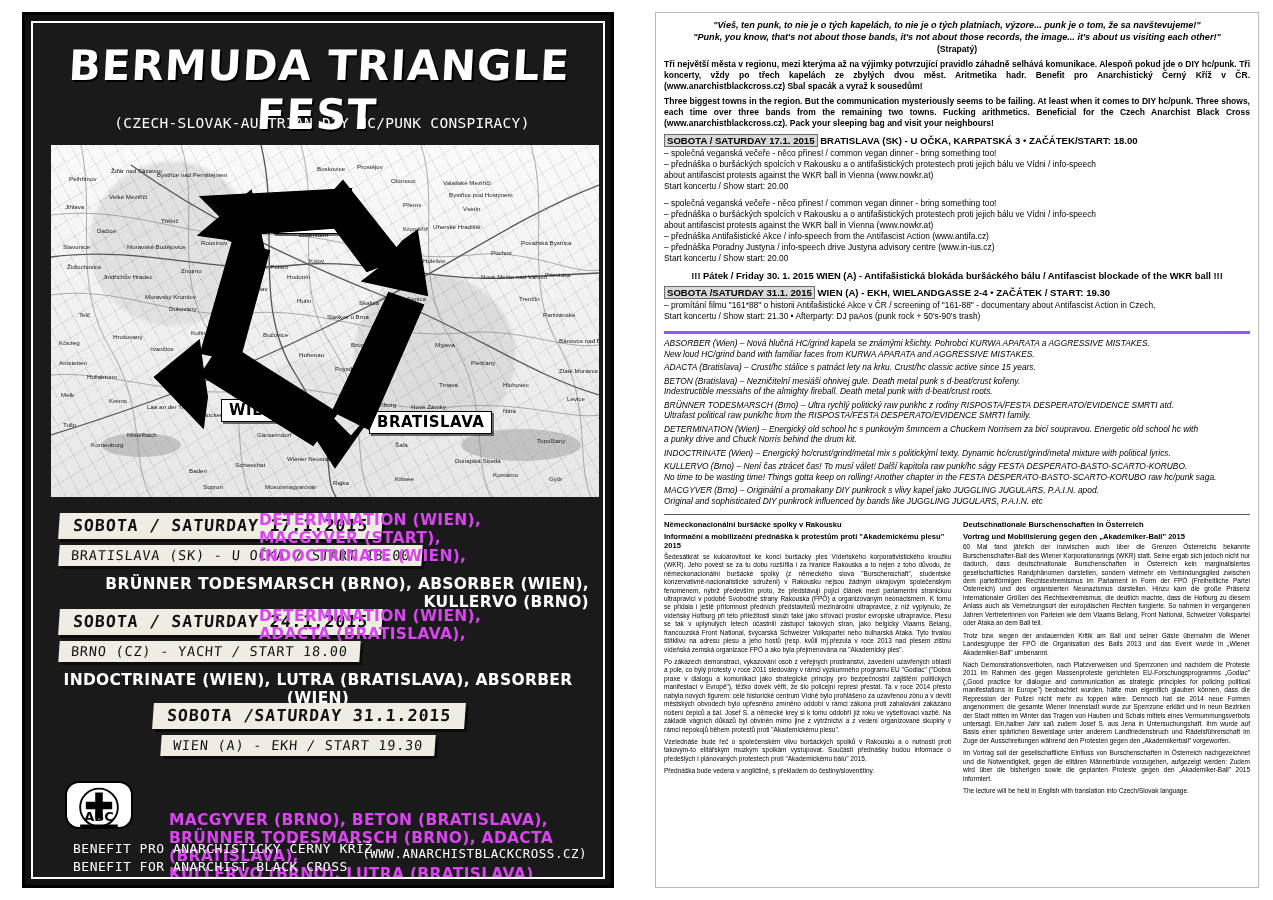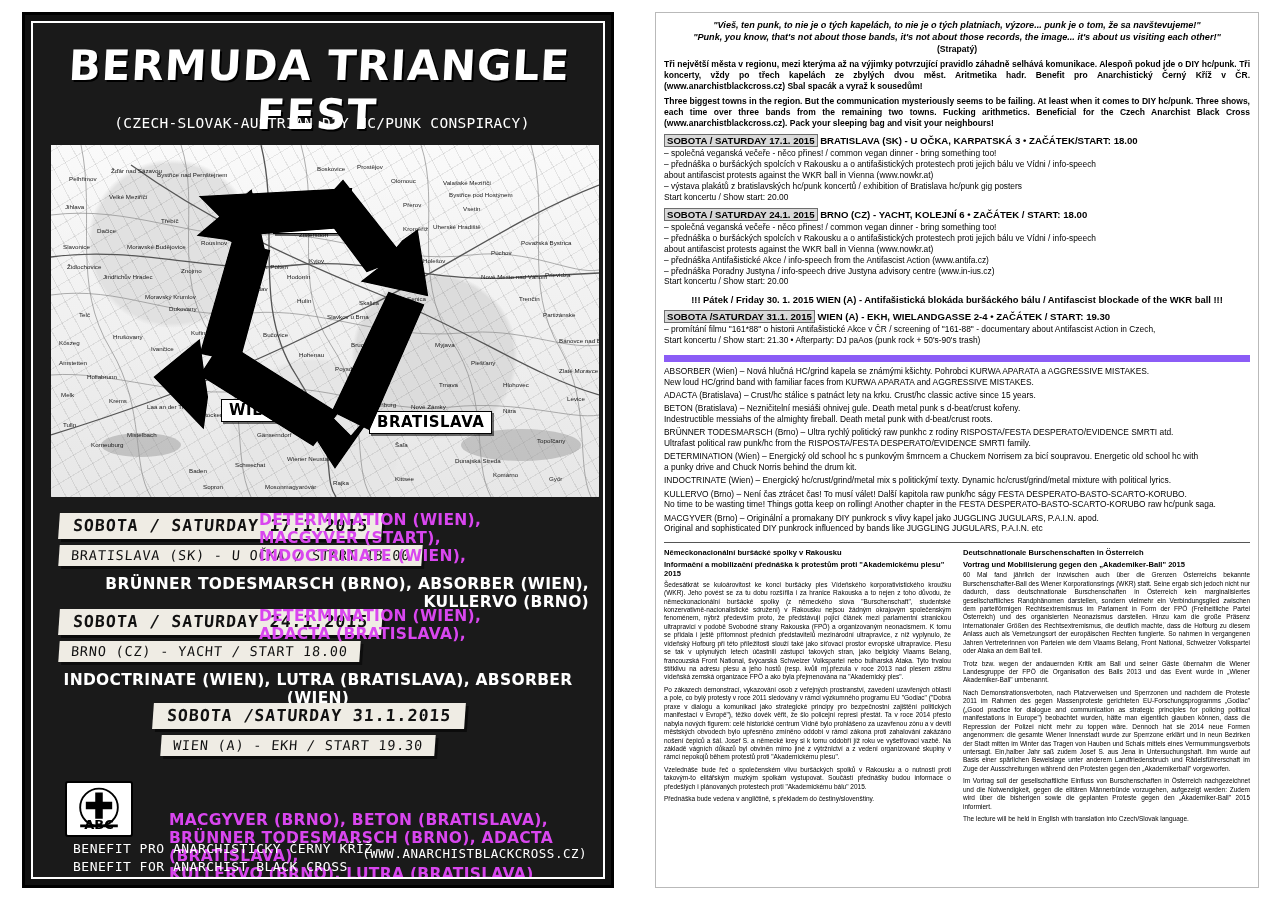--- a/index.html
+++ b/index.html
@@ -138,24 +138,24 @@
     position: absolute;
     left: 40px; right: 14px;
     font-family: "DejaVu Sans Mono", monospace;
     font-size: 13px;
     color: #fff;
     letter-spacing: .5px;
   }
   .abc-logo {
     position: absolute;
     left: 32px; top: 758px;
-    width: 68px; height: 56px;
+    width: 68px; height: 48px;
     background: #fff;
     border: 2px solid #000;
-    border-radius: 3px;
+    border-radius: 14px;
   }
   .abc-label {
     position: absolute; left: 0; right: 0; bottom: 3px;
     text-align: center;
     font-family: "DejaVu Sans", sans-serif;
     font-weight: bold;
     font-size: 13px;
     color: #000;
   }
   .url-line {
@@ -221,22 +221,23 @@
   .ev-lines div { white-space: nowrap; overflow: hidden; text-overflow: ellipsis; }
   .ev-note {
     font-size: 9.4px;
     font-weight: bold;
     margin-top: 7px;
     text-align: center;
   }
 
   .bands-block {
     margin-top: 9px;
-    border-top: 7px solid #8b5cf6;
+    border-top: 3px solid #8b5cf6;
     padding-top: 4px;
+    font-style: italic;
   }
   .bands-block .bx { margin-bottom: 2.5px; }
   .bx .cz {
     font-size: 8.4px;
     line-height: 1.28;
   }
   .bx .en {
     font-size: 8.4px;
     line-height: 1.28;
   }
@@ -481,30 +482,25 @@
 
     <div class="ev">
       <div class="ev-head">
         <span class="hl">SOBOTA / SATURDAY 17.1. 2015</span>
         <span>BRATISLAVA (SK) - U OČKA, KARPATSKÁ 3  •  ZAČÁTEK/START: 18.00</span>
       </div>
       <div class="ev-lines">
         <div>– společná veganská večeře - něco přines! / common vegan dinner - bring something too!</div>
         <div>– přednáška o buršáckých spolcích v Rakousku a o antifašistických protestech proti jejich bálu ve Vídni / info-speech</div>
         <div>  about antifascist protests against the WKR ball in Vienna (www.nowkr.at)</div>
-        <div>– výstava plakátů z bratislavských hc/punk koncertů / exhibition of Bratislava hc/punk gig posters</div>
         <div>Start koncertu / Show start: 20.00</div>
       </div>
     </div>
 
     <div class="ev">
-      <div class="ev-head">
-        <span class="hl">SOBOTA / SATURDAY 24.1. 2015</span>
-        <span>BRNO (CZ) - YACHT, KOLEJNÍ 6  •  ZAČÁTEK / START: 18.00</span>
-      </div>
       <div class="ev-lines">
         <div>– společná veganská večeře - něco přines! / common vegan dinner - bring something too!</div>
         <div>– přednáška o buršáckých spolcích v Rakousku a o antifašistických protestech proti jejich bálu ve Vídni / info-speech</div>
         <div>  about antifascist protests against the WKR ball in Vienna (www.nowkr.at)</div>
         <div>– přednáška Antifašistické Akce / info-speech from the Antifascist Action (www.antifa.cz)</div>
         <div>– přednáška Poradny Justyna / info-speech drive Justyna advisory centre (www.in-ius.cz)</div>
         <div>Start koncertu / Show start: 20.00</div>
       </div>
     </div>
 

